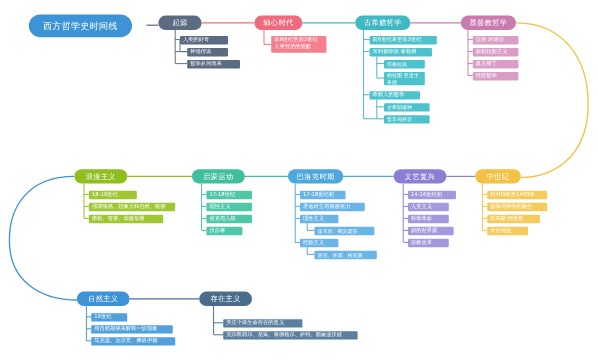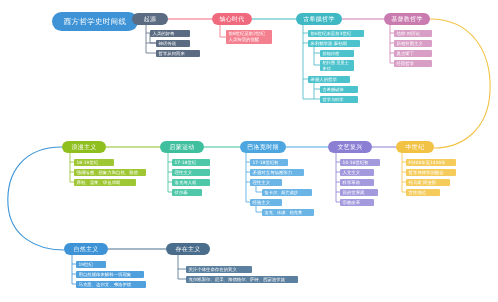--- a/index.html
+++ b/index.html
@@ -84,21 +84,21 @@
 
     <path d="M336,153 L336,202 M336,162 L340,162 M336,172 L340,172 M336,182 L340,182 M336,192 L340,192 M336,202 L340,202" stroke="#8b7fd4" stroke-width=".8" fill="none"></path>
 
     <path d="M402,153 L402,192 M402,162 L406,162 M402,172 L406,172 M402,182 L406,182 M402,192 L406,192" stroke="#f2c244" stroke-width=".8" fill="none"></path>
 
     <path d="M72,255 L72,284 M72,264 L76,264 M72,274 L76,274 M72,284 L76,284" stroke="#3d93d6" stroke-width=".8" fill="none"></path>
 
     <path d="M178,255 L178,279 M178,269 L186,269 M178,279 L186,279" stroke="#4a6d8c" stroke-width=".8" fill="none"></path>
   </svg>
 
-  <div class="node pill root" style="left:52px;top:12px;width:86px;height:19px;background:#3d93d6;">西方哲学史时间线</div>
+  <div class="node pill root" style="left:24px;top:12px;width:86px;height:19px;background:#3d93d6;">西方哲学史时间线</div>
 
   <div class="node pill main" style="left:132px;top:13px;width:36px;height:12px;background:#5a6b82;">起源</div>
   <div class="node leaf" style="left:150px;top:30px;width:40px;height:7px;background:#5a6b82;">人类的好奇</div>
   <div class="node leaf" style="left:156px;top:40px;width:34px;height:7px;background:#5a6b82;">神话传说</div>
   <div class="node leaf" style="left:156px;top:50px;width:44px;height:7px;background:#5a6b82;">哲学从何而来</div>
 
   <div class="node pill main" style="left:212px;top:13px;width:40px;height:12px;background:#f06a7e;">轴心时代</div>
   <div class="node leaf two" style="left:226px;top:30px;width:46px;height:14px;background:#f4808f;">前8世纪至前2世纪
 人类智慧的觉醒</div>
 

